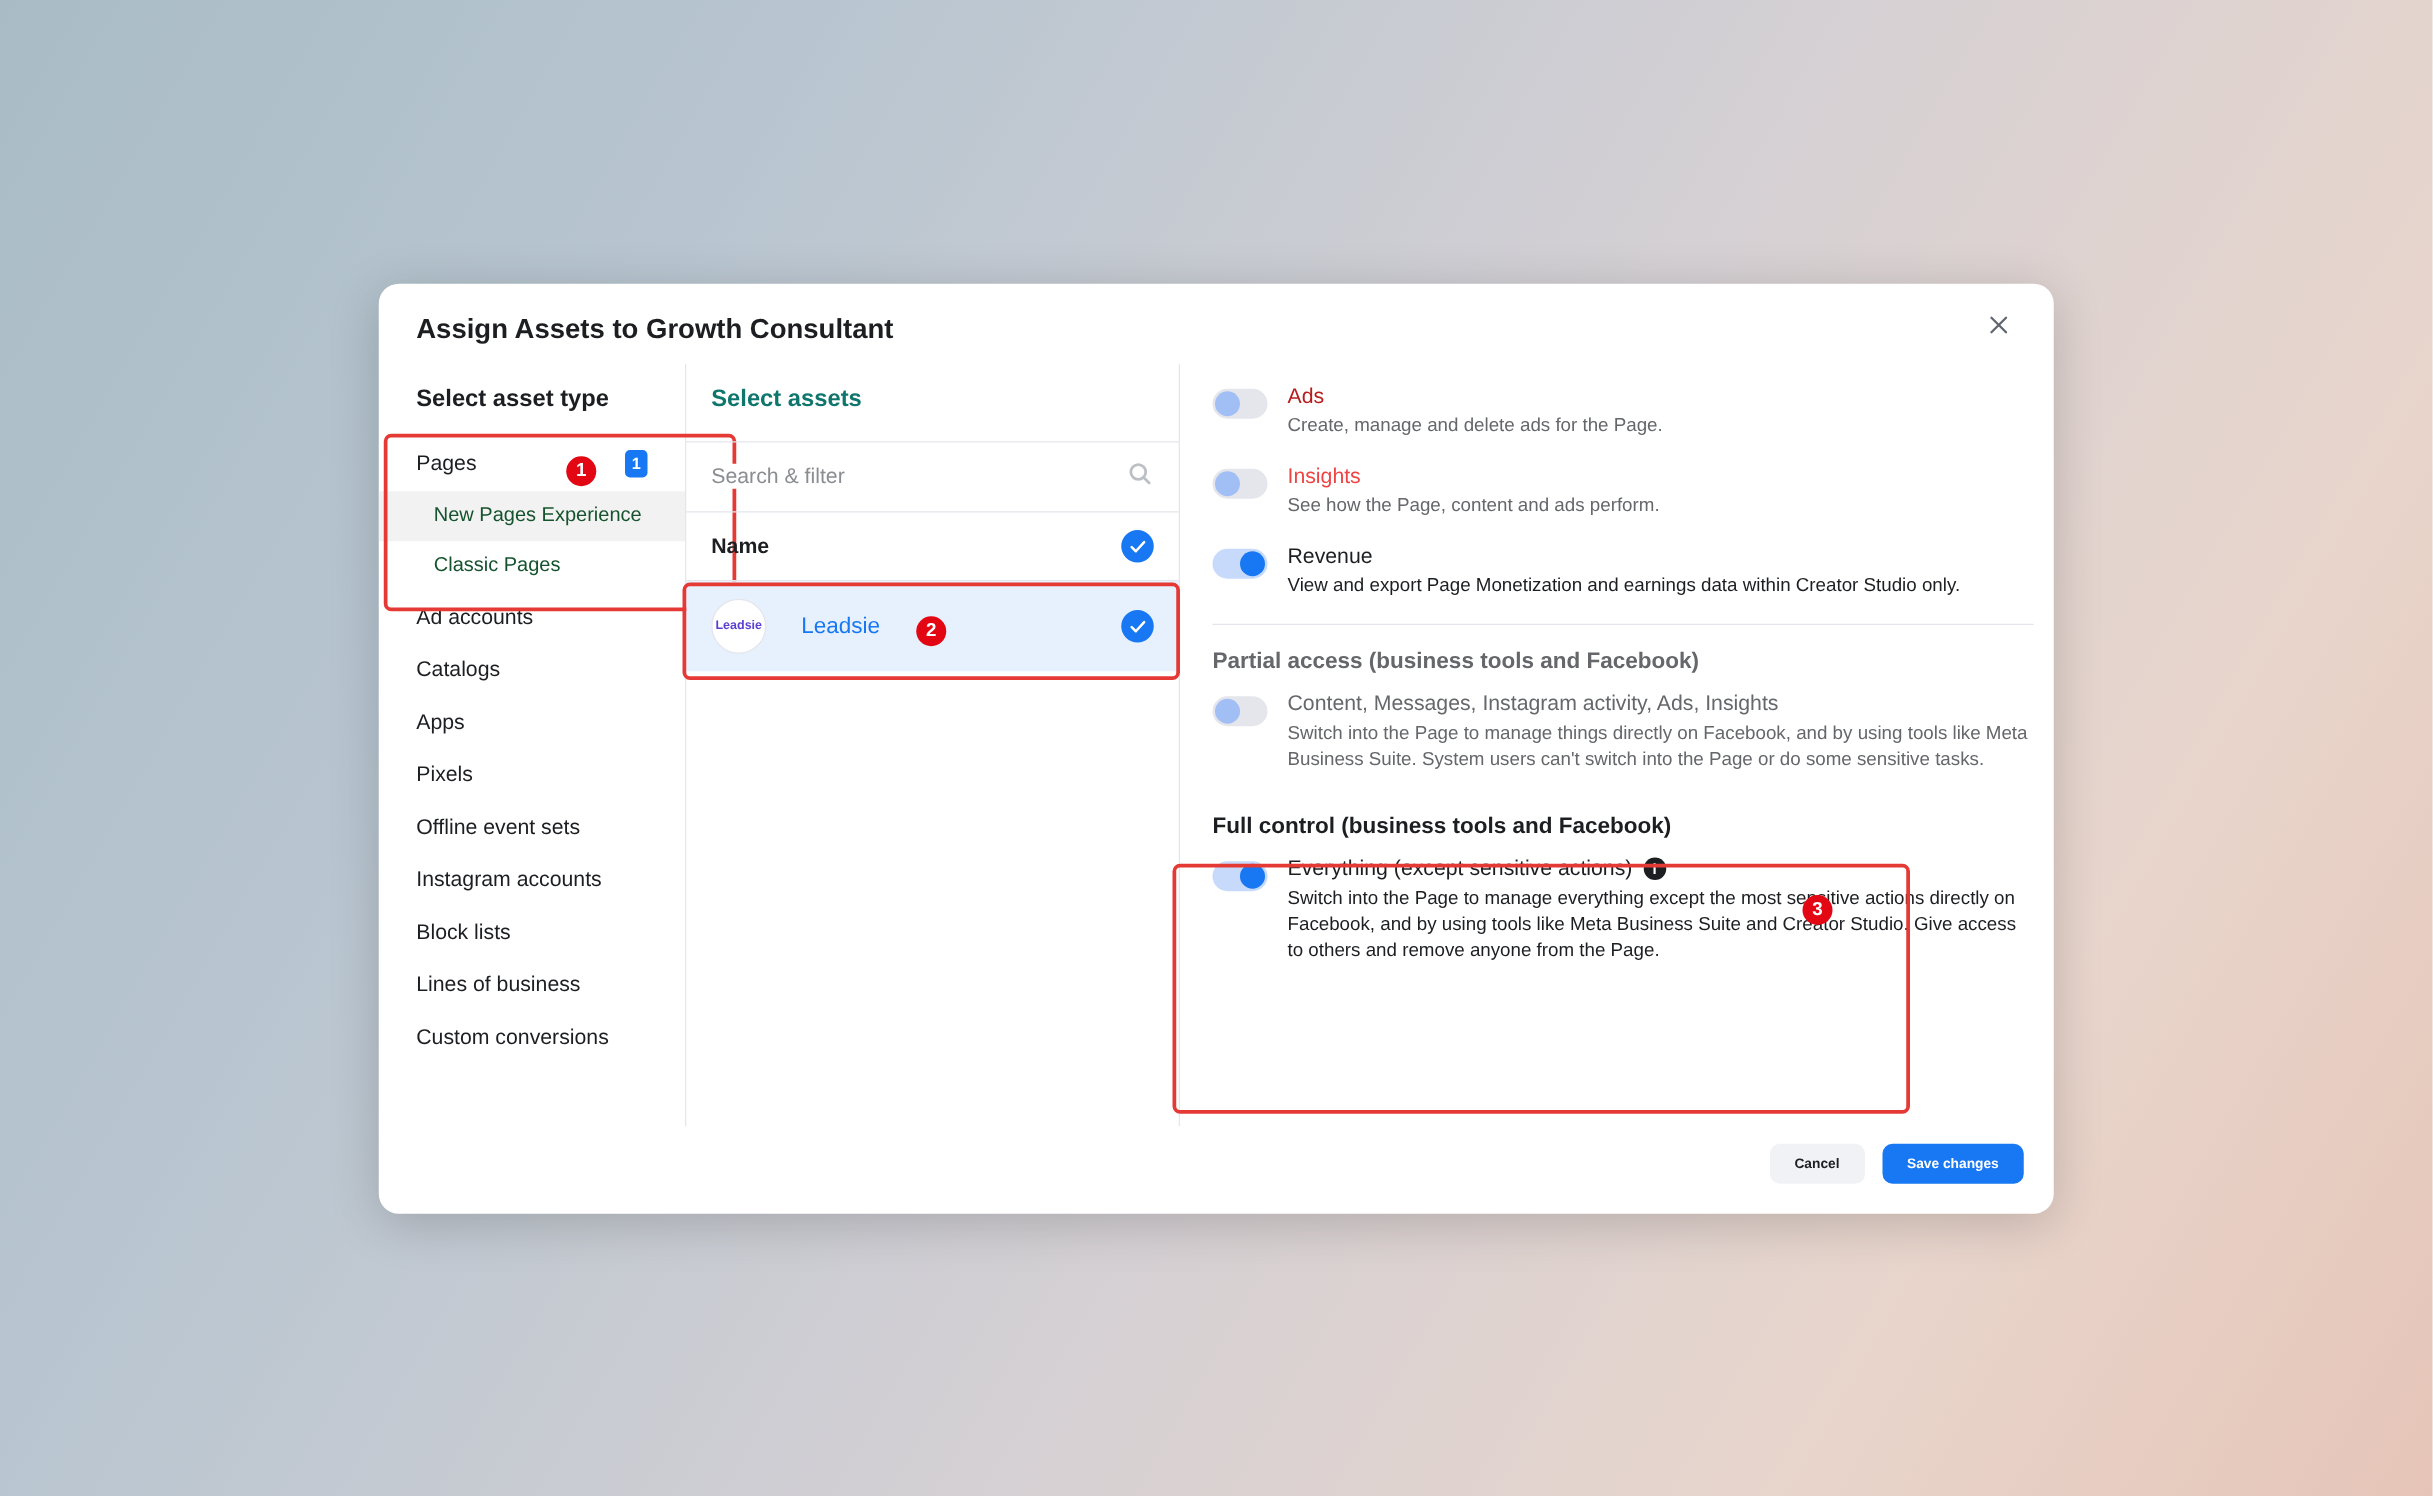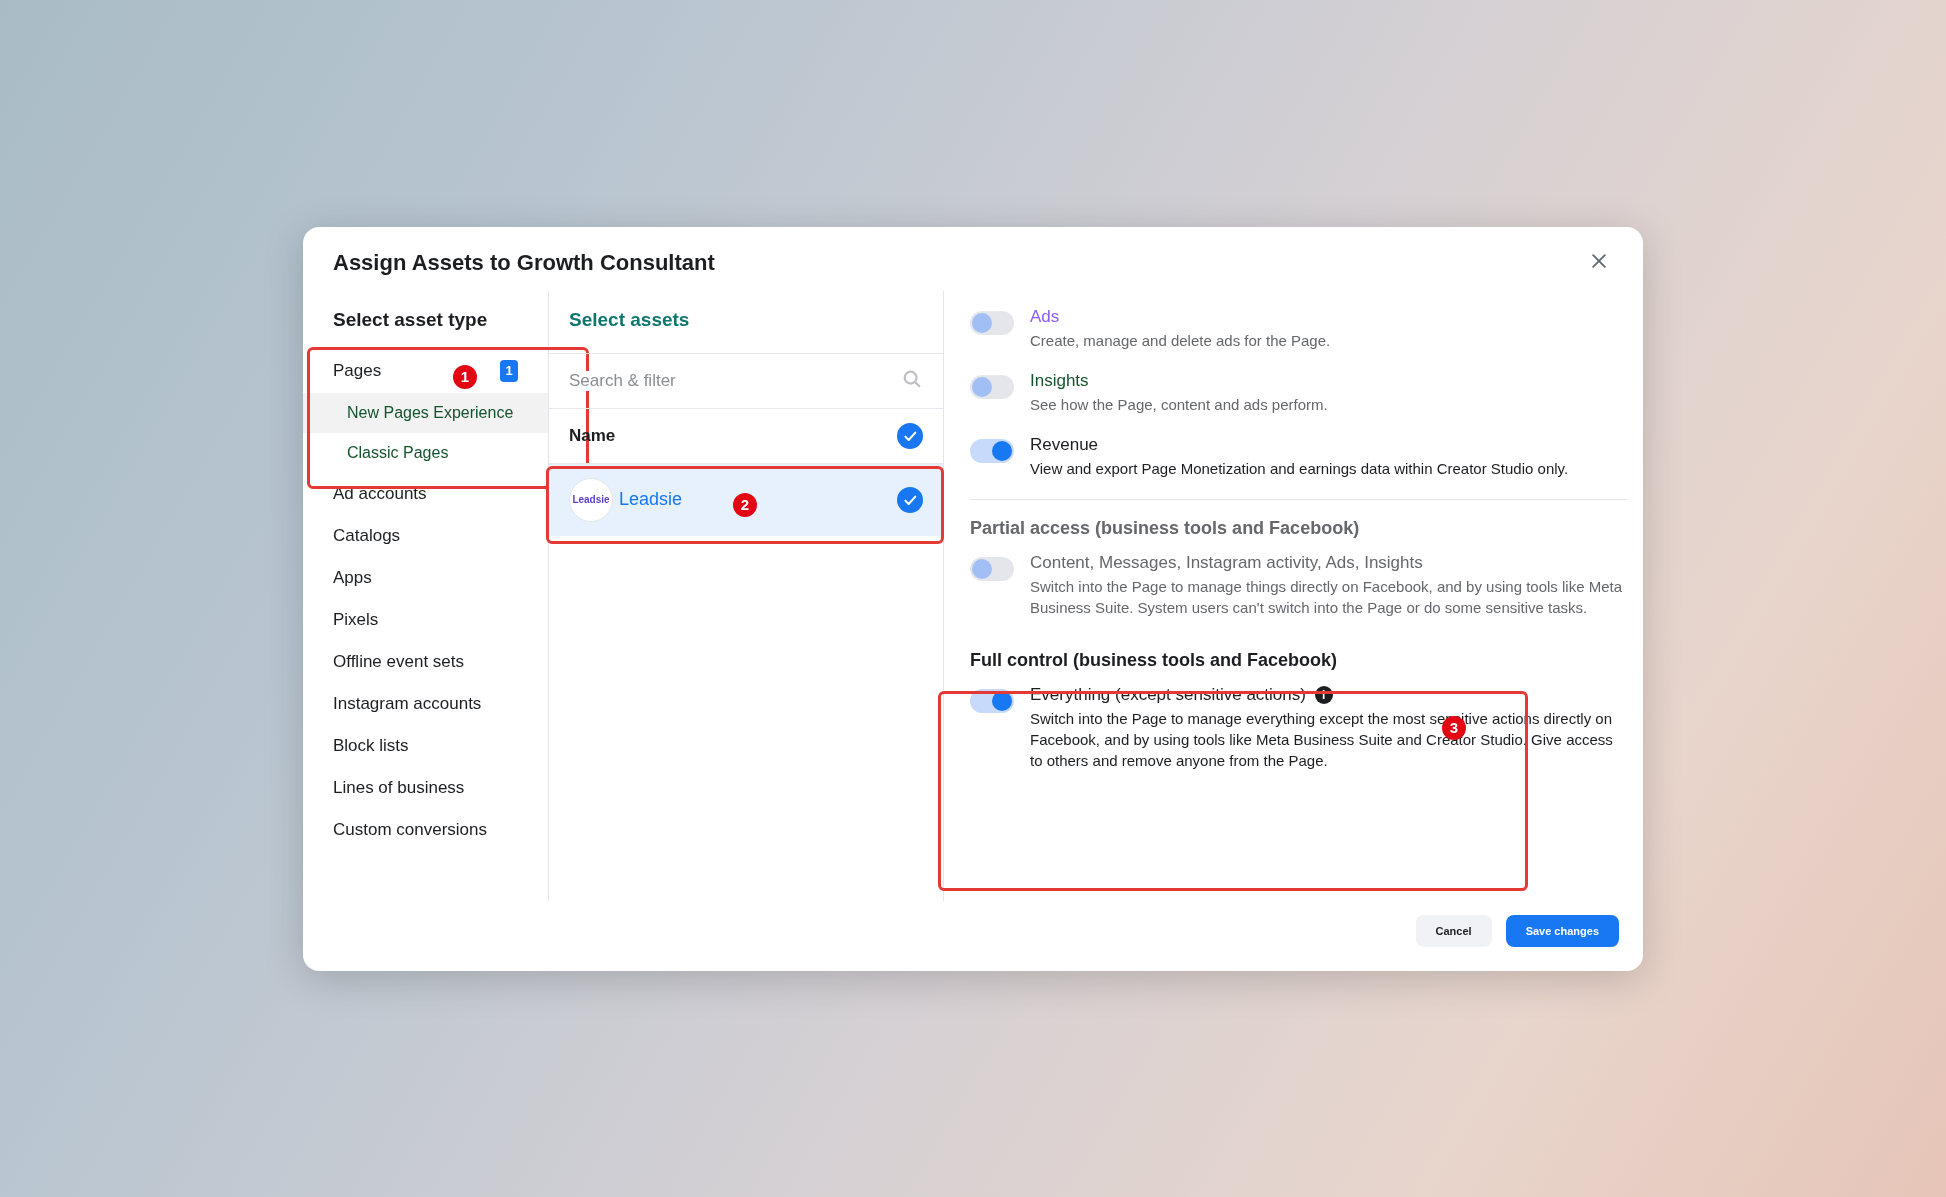--- a/index.html
+++ b/index.html
@@ -128,21 +128,21 @@
     background:#1877f2; display:flex;align-items:center;justify-content:center;
   }
   .check-circle svg { width:16px;height:16px;color:#fff; }
 
   .asset-row {
     display:flex; align-items:center; justify-content:space-between;
     padding: 14px 20px;
     background:#e7f0fd;
     cursor:pointer;
   }
-  .asset-row-left { display:flex; align-items:center; gap:6px; }
+  .asset-row-left { display:flex; align-items:center; gap:28px; }
   .asset-avatar {
     width:44px;height:44px;border-radius:50%;
     background:#fff; border:1px solid #e4e6eb;
     display:flex;align-items:center;justify-content:center;
     font-size:10px; color:#5a3fd1; font-weight:600;
   }
   .asset-name { color:#1877f2; font-size:18px; font-weight:500; }
 
   
   .col-right {
@@ -285,31 +285,31 @@
       <div class="annot-num" style="left:184px; top:202px;">2</div>
     </div>
 
     <div class="col-right">
 
       <div class="perm-row">
         <div class="toggle">
             <div class="knob"></div>
           </div>
         <div class="perm-body">
-          <div class="perm-title" style="color:#8b5cf6;">Ads</div>
+          <div class="perm-title" style="color:#b91c1c;">Ads</div>
           <div class="perm-desc">Create, manage and delete ads for the Page.</div>
         </div>
       </div>
 
       <div class="perm-row">
         <div class="toggle">
             <div class="knob"></div>
           </div>
         <div class="perm-body">
-          <div class="perm-title" style="color:#14532d;">Insights</div>
+          <div class="perm-title" style="color:#ef4444;">Insights</div>
           <div class="perm-desc">See how the Page, content and ads perform.</div>
         </div>
       </div>
 
       <div class="perm-row">
         <div class="toggle on bright-on">
             <div class="knob"></div>
           </div>
         <div class="perm-body">
           <div class="perm-title black">Revenue</div>

